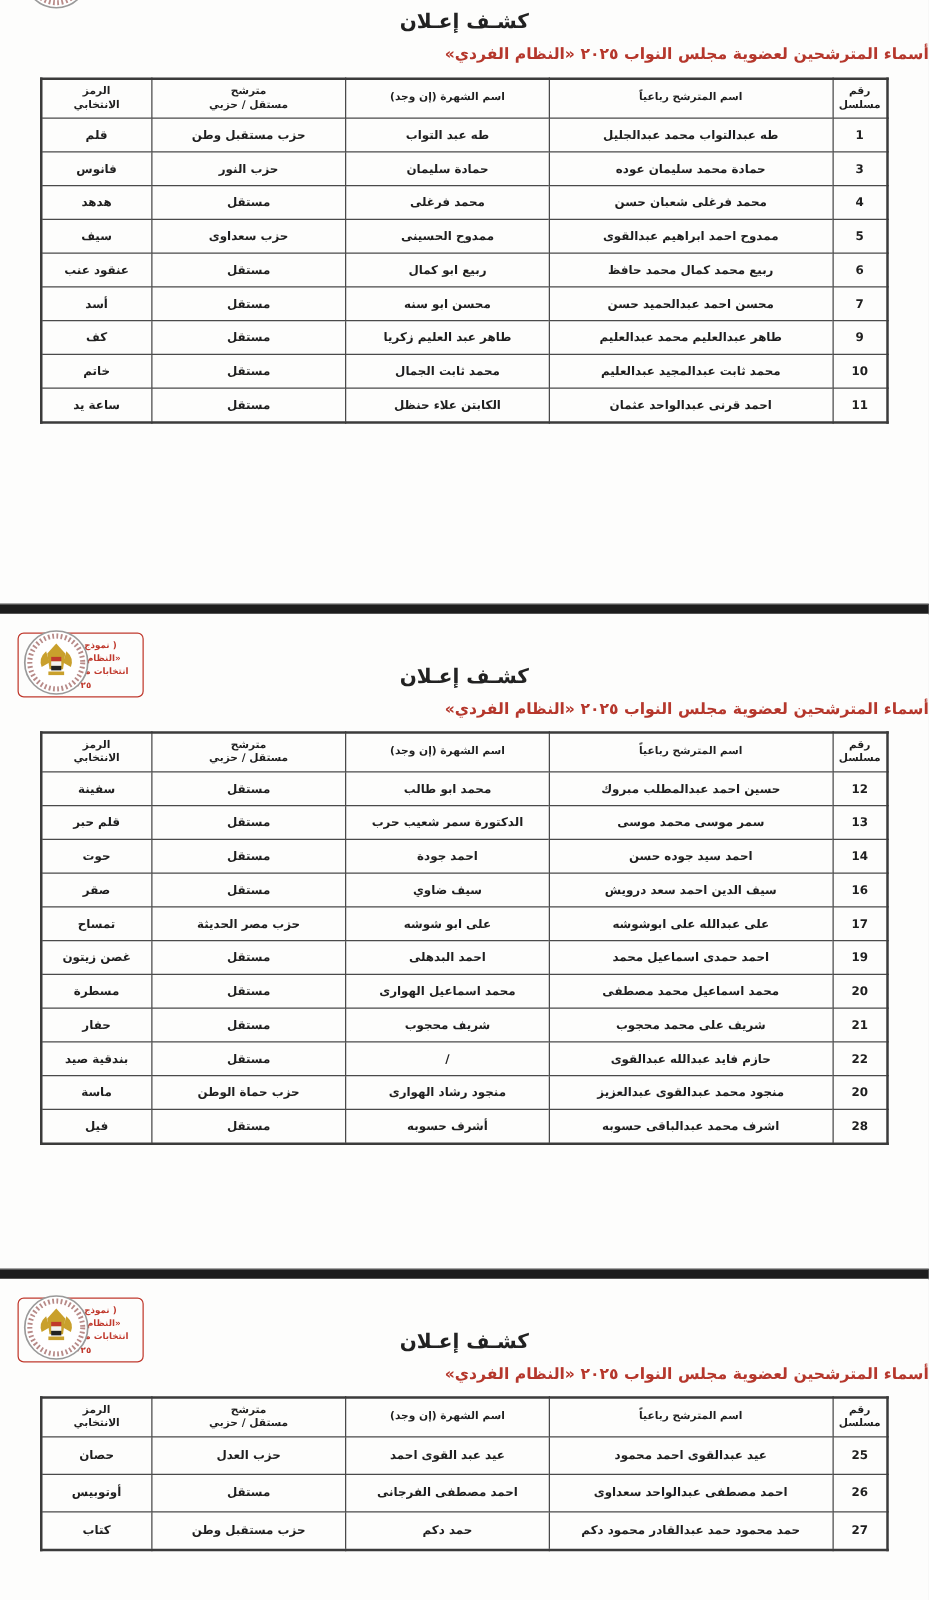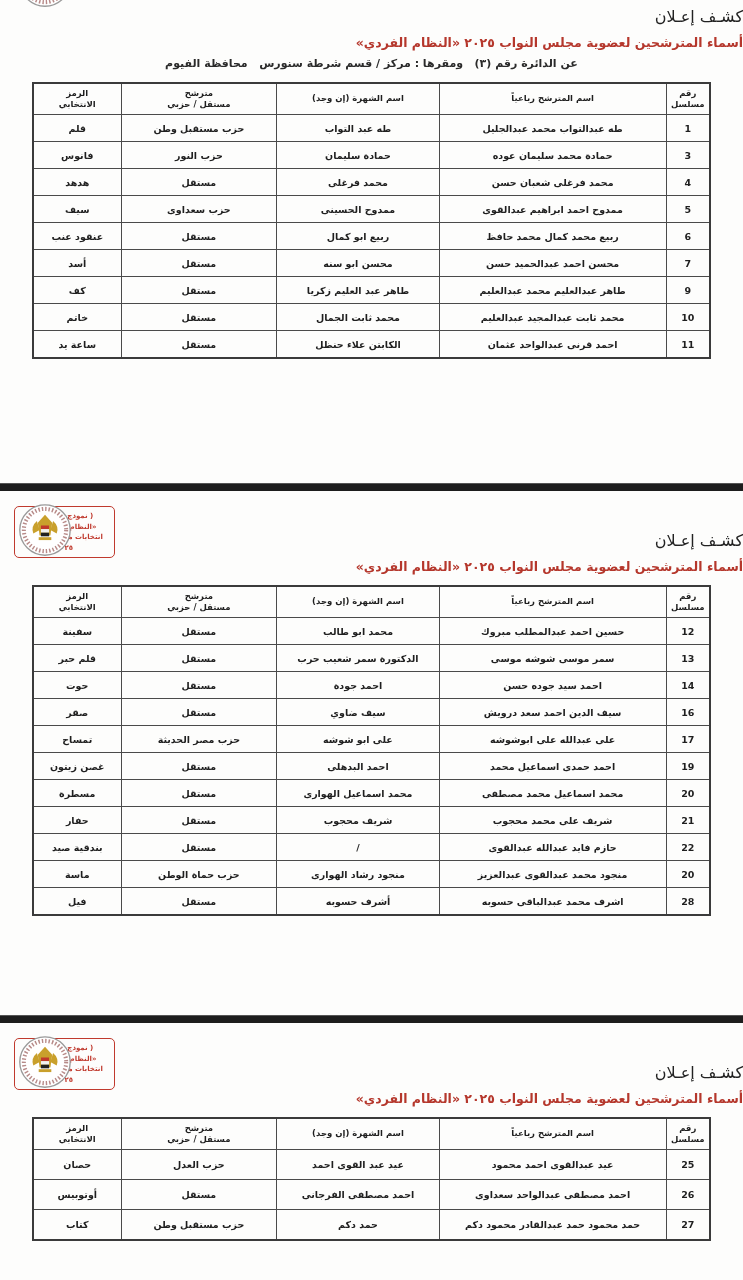--- a/index.html
+++ b/index.html
@@ -33,21 +33,21 @@
     position:absolute;top:15px;right:auto;left:auto;
     border:1.2px solid #c03a2e;border-radius:5px;
     color:#c03a2e;text-align:center;
     font-size:7px;font-weight:700;line-height:1.5;
     padding:4px 7px;background:#fdfdfc;
   }
   #page-2 .form-box,#page-3 .form-box{right:628px;}
   .form-box{right:628px;left:14px;width:auto;max-width:96px;}
 
   .doc-title{
-    font-size:16px;font-weight:400;color:#222;
+    text-align:center;font-size:16px;font-weight:700;color:#222;
     letter-spacing:0;margin:0;
   }
   #page-1 .doc-title{padding-top:7px;}
   #page-2 .doc-title,#page-3 .doc-title{padding-top:40px;}
   .doc-subtitle{
     text-align:right;font-size:12.5px;font-weight:700;color:#b5372c;
     margin-top:9px;
   }
   .district-line{
     text-align:center;font-size:11px;font-weight:700;color:#2a2a2a;
@@ -94,21 +94,20 @@
       <path d="M21 20 Q14 26 17 34 L24 30 Z" fill="#c9a02c"></path>
       <path d="M39 20 Q46 26 43 34 L36 30 Z" fill="#c9a02c"></path>
       <rect x="25.5" y="25" width="9" height="4" fill="#c0392b"></rect>
       <rect x="25.5" y="29" width="9" height="4" fill="#f2f2f2"></rect>
       <rect x="25.5" y="33" width="9" height="4" fill="#222222"></rect>
       <rect x="23" y="38" width="14" height="3.2" fill="#c9a02c"></rect>
     </svg>
   </span>
   <h1 class="doc-title">كشـف إعـلان</h1>
   <div class="doc-subtitle">أسماء المترشحين لعضوية مجلس النواب ٢٠٢٥ «النظام الفردي»</div>
-  <div class="district-line">عن الدائرة رقم (٣)   ومقرها : مركز / قسم شرطة سنورس   محافظة الفيوم</div>
   <table class="roster">
     <colgroup>
       <col class="c-serial">
         <col class="c-name">
         <col class="c-nick">
         <col class="c-party">
         <col class="c-symbol">
     </colgroup>
     <thead>
       <tr>
@@ -235,21 +234,21 @@
     <tbody>
         <tr>
           <td>12</td>
           <td>حسين احمد عبدالمطلب مبروك</td>
           <td>محمد ابو طالب</td>
           <td>مستقل</td>
           <td>سفينة</td>
         </tr>
         <tr>
           <td>13</td>
-          <td>سمر موسى شوشه موسى</td>
+          <td>سمر موسى محمد موسى</td>
           <td>الدكتورة سمر شعيب حرب</td>
           <td>مستقل</td>
           <td>قلم حبر</td>
         </tr>
         <tr>
           <td>14</td>
           <td>احمد سيد جوده حسن</td>
           <td>احمد جودة</td>
           <td>مستقل</td>
           <td>حوت</td>

